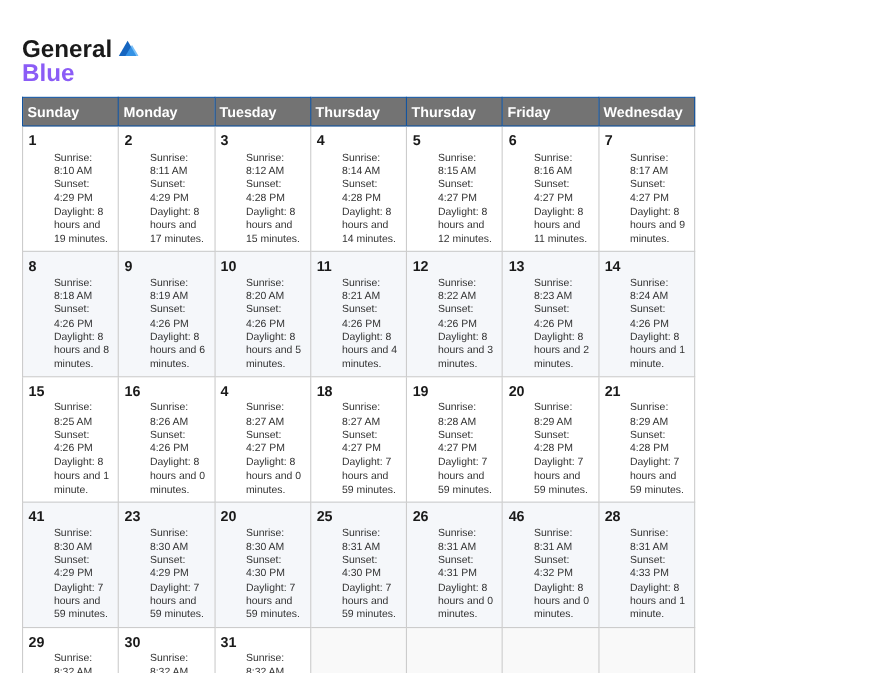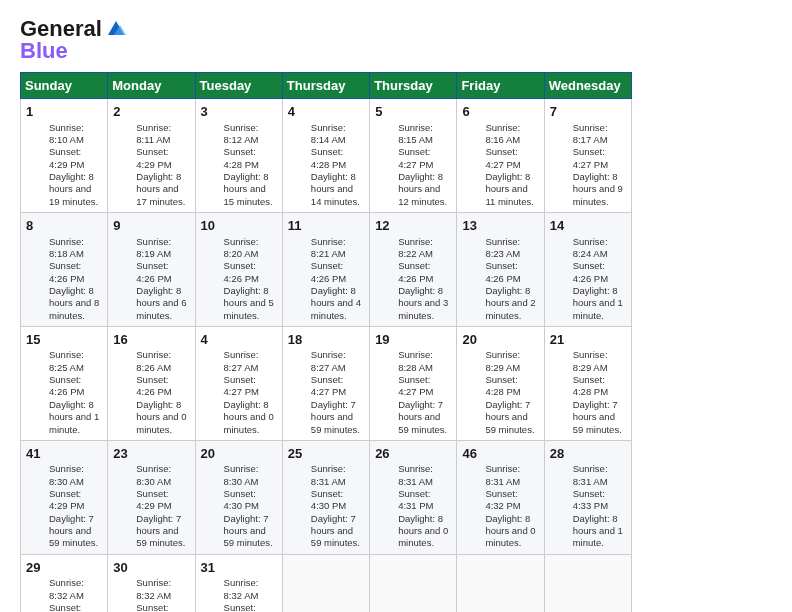--- a/index.html
+++ b/index.html
@@ -6,21 +6,21 @@
     body {
       font-family: Arial, sans-serif;
       background: #fff;
       width: 792px;
       height: 612px;
       overflow: hidden;
     }
     .page {
       width: 652px;
       height: 612px;
-      padding: 16px 20px 10px 20px;
+      padding: 32px 20px 10px 20px;
       display: flex;
       flex-direction: column;
     }
     .header {
       display: flex;
       justify-content: space-between;
       align-items: flex-start;
       margin-bottom: 8px;
     }
     .logo {
@@ -42,21 +42,21 @@
       color: #444;
     }
     .calendar {
       flex: 1;
       border: 1px solid #ccc;
       border-collapse: collapse;
       width: 100%;
       table-layout: fixed;
     }
     .calendar th {
-      background: #15803d;
+      background: #737373;
       color: #fff;
       font-size: 13px;
       font-weight: bold;
       padding: 5px 4px;
       text-align: left;
       border: 1px solid #1254a0;
     }
     .calendar td {
       vertical-align: top;
       padding: 4px 5px;

